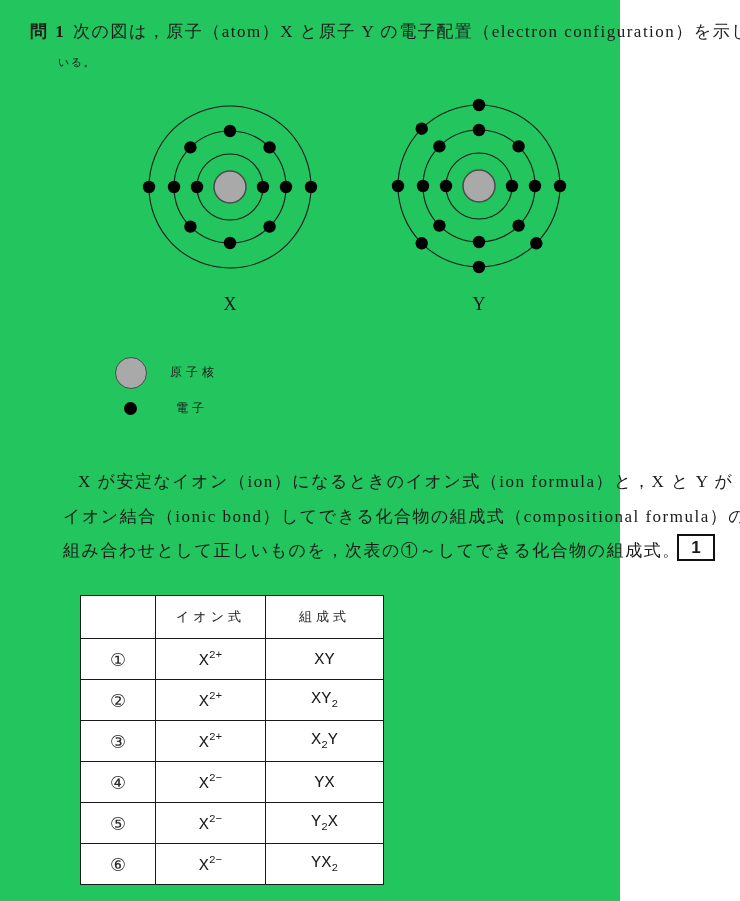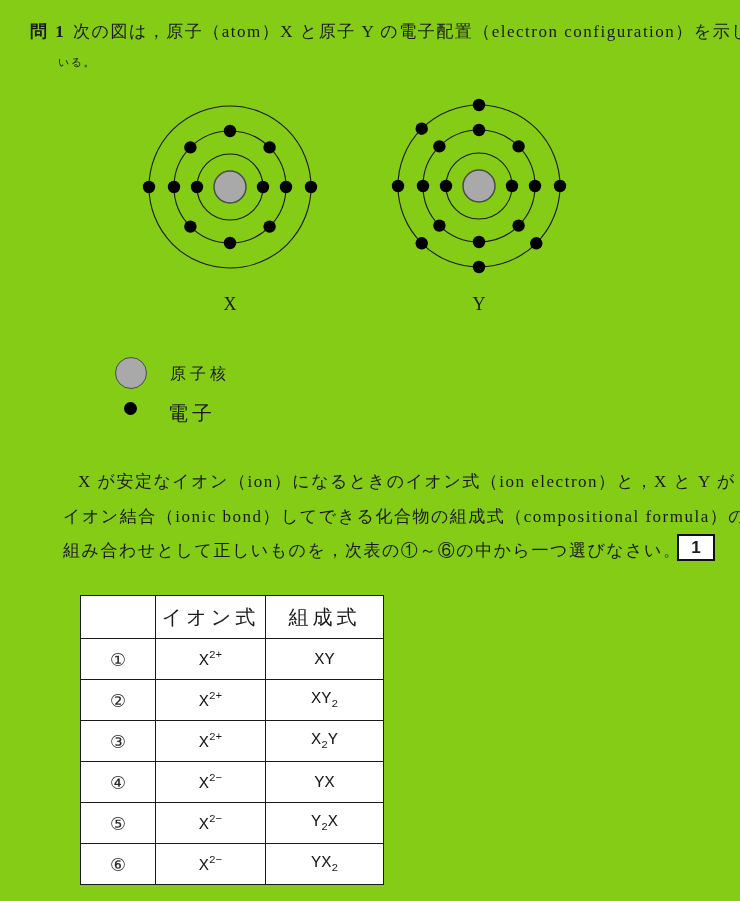--- a/index.html
+++ b/index.html
@@ -4,21 +4,21 @@
 <style>
   html,body{margin:0;padding:0;}
   body{
     width:740px;height:901px;
     background:#ffffff;
     font-family:"Liberation Serif","DejaVu Serif",serif;
     color:#1a1a1a;
     position:relative;
     overflow:hidden;
   }
-  .page{position:absolute;left:0;top:0;width:740px;height:901px;background:#84cc16;}
+  .page{position:absolute;left:0;top:0;width:620px;height:901px;background:#22c55e;}
 
   
   .qlabel{
     position:absolute;left:30px;top:20px;
     font-size:17px;font-weight:bold;letter-spacing:2px;white-space:nowrap;
   }
   .qline1{
     position:absolute;left:73px;top:20px;
     font-size:17px;letter-spacing:1.5px;white-space:nowrap;
   }
@@ -39,29 +39,29 @@
   .label-y{left:459px;}
 
   
   .legend-nucleus{
     position:absolute;left:115px;top:357px;width:32px;height:32px;
     border-radius:50%;background:#a9a9a9;border:1.5px solid #4a4a4a;
     box-sizing:border-box;
   }
   .legend-nucleus-label{
     position:absolute;left:170px;top:364px;
-    font-size:16px;letter-spacing:4px;white-space:nowrap;
+    font-size:12px;letter-spacing:4px;white-space:nowrap;
   }
   .legend-electron{
     position:absolute;left:124px;top:402px;width:13px;height:13px;
     border-radius:50%;background:#000000;
   }
   .legend-electron-label{
-    position:absolute;left:168px;top:400px;
-    font-size:20px;letter-spacing:4px;white-space:nowrap;text-align:center;
+    position:absolute;left:176px;top:400px;
+    font-size:12px;letter-spacing:4px;white-space:nowrap;text-align:center;
   }
 
   
   .prompt-line{
     position:absolute;font-size:17px;letter-spacing:1.5px;white-space:nowrap;
   }
   .p1{left:78px;top:470px;}
   .p2{left:63px;top:505px;}
   .p3{left:63px;top:539px;}
   .answer-box{
@@ -76,21 +76,21 @@
   table.choices{
     position:absolute;left:80px;top:595px;
     border-collapse:collapse;table-layout:fixed;
     font-family:"Liberation Serif","DejaVu Serif",serif;
   }
   .choices th,.choices td{
     border:1.5px solid #1a1a1a;
     text-align:center;vertical-align:middle;
     padding:0;background:#ffffff;
   }
-  .choices th{height:42px;font-weight:normal;font-size:20px;letter-spacing:4px;}
+  .choices th{height:42px;font-weight:normal;font-size:13px;letter-spacing:4px;}
   .choices td{height:40px;font-size:17px;font-family:Liberation Mono, monospace;}
   .col-num{width:75px;}
   .col-ion{width:110px;}
   .col-comp{width:118px;}
   td.num-cell{font-family:"DejaVu Sans",sans-serif;font-size:18px;color:#2a2a2a;}
   .choices sup{font-size:11px;vertical-align:super;letter-spacing:0;}
   .choices sub{font-size:11px;vertical-align:sub;letter-spacing:0;}
 </style>
 </head>
 <body>
@@ -144,23 +144,23 @@
     </svg>
 
   <div class="atom-label label-x">X</div>
   <div class="atom-label label-y">Y</div>
 
   <span class="legend-nucleus"></span>
   <span class="legend-nucleus-label">原子核</span>
   <span class="legend-electron"></span>
   <span class="legend-electron-label">電子</span>
 
-  <div class="prompt-line p1">X が安定なイオン（ion）になるときのイオン式（ion electron）と，X と Y が</div>
+  <div class="prompt-line p1">X が安定なイオン（ion）になるときのイオン式（ion formula）と，X と Y が</div>
   <div class="prompt-line p2">イオン結合（ionic bond）してできる化合物の組成式（compositional formula）の</div>
-  <div class="prompt-line p3">組み合わせとして正しいものを，次表の①～⑥の中から一つ選びなさい。</div>
+  <div class="prompt-line p3">組み合わせとして正しいものを，次表の①～してできる化合物の組成式。</div>
 
   <div class="answer-box">
     <span>1</span>
   </div>
 
   <table class="choices">
     <colgroup>
         <col class="col-num">
         <col class="col-ion">
         <col class="col-comp">

